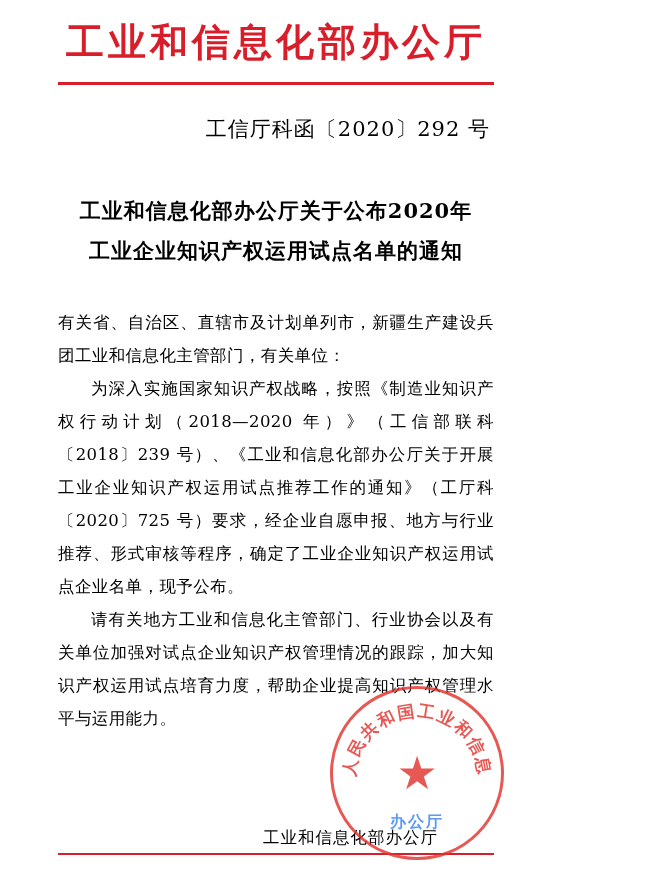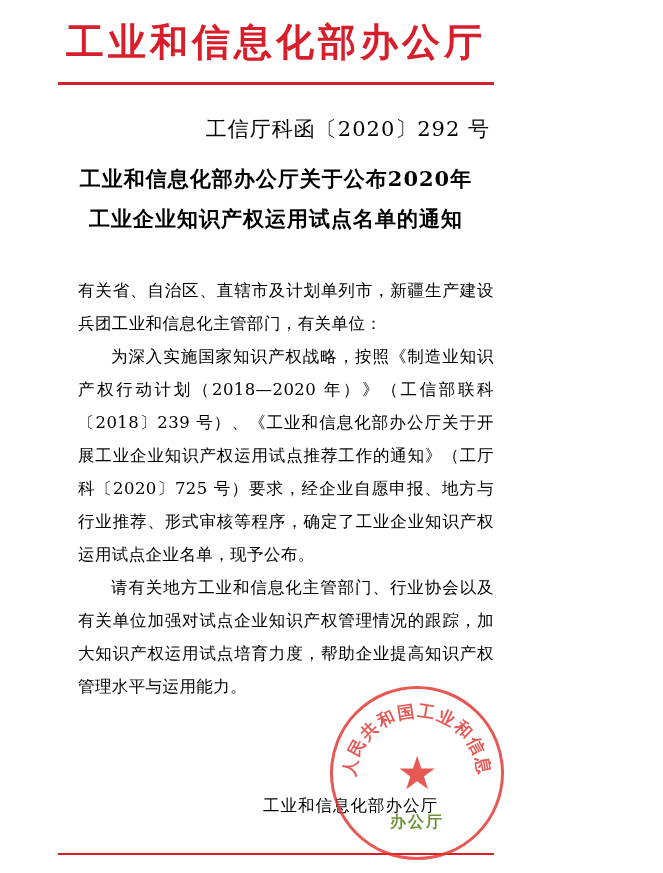--- a/index.html
+++ b/index.html
@@ -53,37 +53,36 @@
     letter-spacing: 1px;
     padding-right: 4px;
   }
 
   
   .doc-title {
     text-align: center;
     font-weight: bold;
     font-size: 21px;
     line-height: 1.95;
-    margin-top: 16px;
+    margin-top: 48px;
     letter-spacing: 1px;
   }
   .doc-title .line {
     display: block;
     white-space: nowrap;
   }
 
   
   .body-text {
     margin-top: 34px;
     font-size: 16.5px;
     line-height: 2.0;
     text-align: justify;
     text-justify: inter-ideograph;
     letter-spacing: 0.4px;
-    margin-left: 20px;
   }
   .body-text p {
     margin: 0;
   }
   .body-text p.indent {
     text-indent: 2em;
   }
 
   
   .attachment {
@@ -152,21 +151,21 @@
     font-size: 17px;
     font-weight: bold;
     letter-spacing: 2px;
   }
   .seal-bottom-text {
     position: absolute;
     left: 0;
     right: 0;
     bottom: 24px;
     text-align: center;
-    color: #4d7c0f;
+    color: #3b82f6;
     font-size: 16px;
     font-weight: bold;
     letter-spacing: 2px;
   }
 
   
   .rule-footer {
     position: absolute;
     left: 58px;
     right: 58px;

